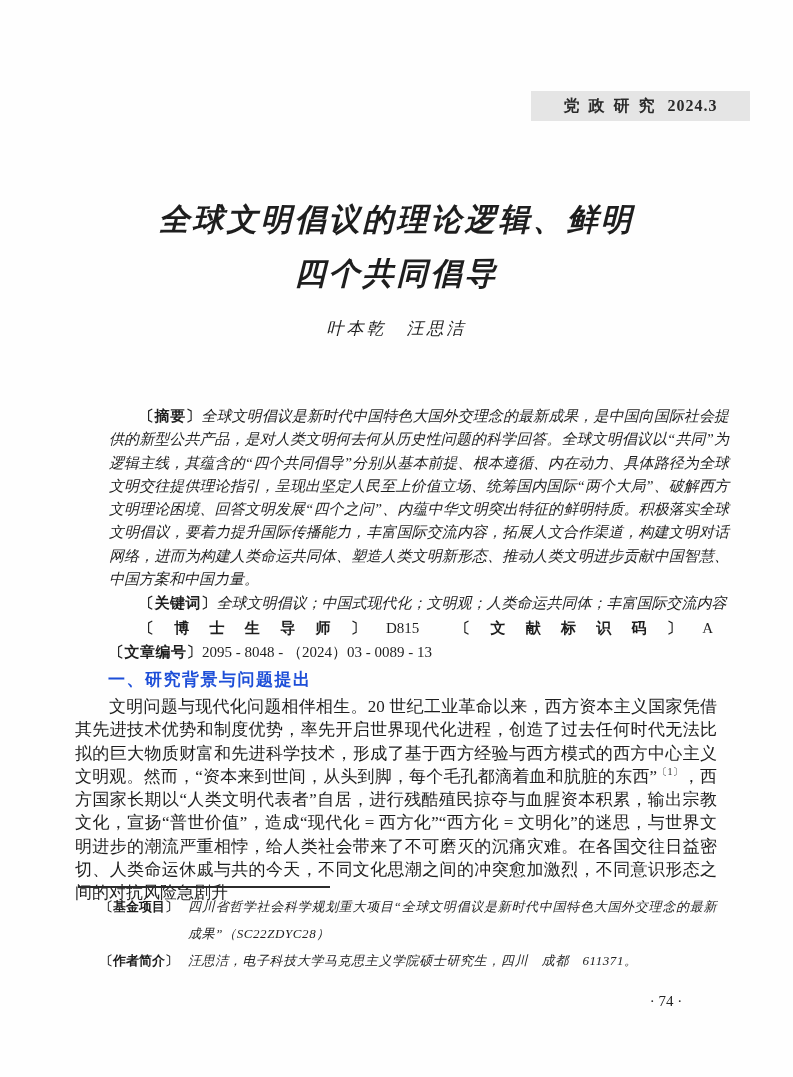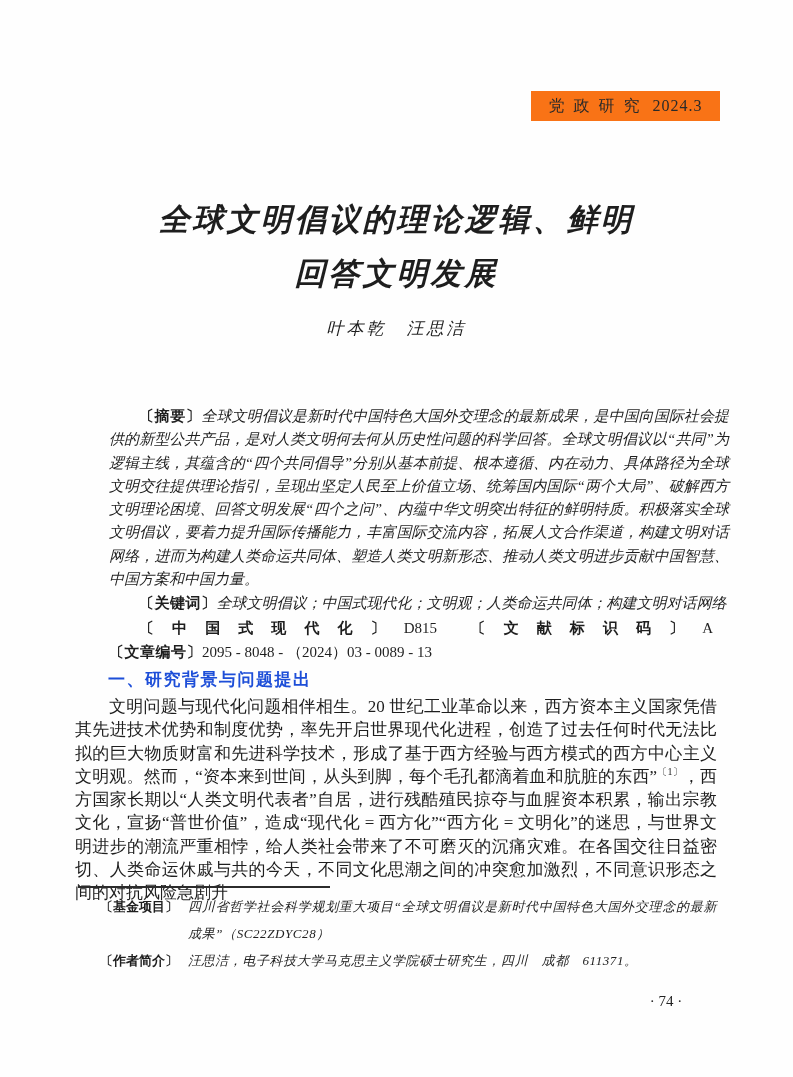--- a/index.html
+++ b/index.html
@@ -10,24 +10,24 @@
     background: #fefefe;
     color: #1e1e1e;
     font-family: "Liberation Serif", "DejaVu Serif", serif;
     overflow: hidden;
     margin: 0 auto;
   }
   
   .journal-badge {
     position: absolute;
     left: 531px; top: 91px;
-    width: 189px; height: 30px;
-    background: #f97316;
+    width: 219px; height: 30px;
+    background: #e5e5e5;
     display: flex; align-items: center; justify-content: center;
-    font-size: 16px; color: #2a2a2a;
+    font-size: 16px; color: #2a2a2a; font-weight: bold;
   }
   .journal-badge .jname { letter-spacing: 9px; }
   .journal-badge .jissue { margin-left: 4px; letter-spacing: 1px; }
 
   
   .title {
     position: absolute;
     left: 0; top: 192px; width: 100%;
     margin: 0; text-align: center;
     font-size: 31px; font-weight: 700; font-style: italic;
@@ -113,29 +113,29 @@
 
 <div class="page">
 
   <div class="journal-badge">
     <span class="jname">党政研究</span>
     <span class="jissue">2024.3</span>
   </div>
 
   <h1 class="title">
     <span class="tl">全球文明倡议的理论逻辑、鲜明</span>
-    <span class="tl">回答文明发展</span>
+    <span class="tl">四个共同倡导</span>
   </h1>
 
   <div class="authors">叶本乾　汪思洁</div>
 
   <div class="front-matter">
     <p><b class="fm-label">〔摘要〕</b><span class="kai">全球文明倡议是新时代中国特色大国外交理念的最新成果，是中国向国际社会提供的新型公共产品，是对人类文明何去何从历史性问题的科学回答。全球文明倡议以“共同”为逻辑主线，其蕴含的“四个共同倡导”分别从基本前提、根本遵循、内在动力、具体路径为全球文明交往提供理论指引，呈现出坚定人民至上价值立场、统筹国内国际“两个大局”、破解西方文明理论困境、回答文明发展“四个之问”、内蕴中华文明突出特征的鲜明特质。积极落实全球文明倡议，要着力提升国际传播能力，丰富国际交流内容，拓展人文合作渠道，构建文明对话网络，进而为构建人类命运共同体、塑造人类文明新形态、推动人类文明进步贡献中国智慧、中国方案和中国力量。</span></p>
-    <p><b class="fm-label">〔关键词〕</b><span class="kai">全球文明倡议；中国式现代化；文明观；人类命运共同体；构建文明对话网络</span></p>
-    <p><span class="cls-group"><b class="fm-label">〔中国式现代化〕</b><span class="num">D815</span></span><span class="cls-gap"></span><span class="cls-group"><b class="fm-label">〔文献标识码〕</b><span class="num">A</span></span><span class="cls-gap"></span><span class="cls-group"><b class="fm-label">〔文章编号〕</b><span class="num">2095 - 8048 - （2024）03 - 0089 - 13</span></span></p>
+    <p><b class="fm-label">〔关键词〕</b><span class="kai">全球文明倡议；中国式现代化；文明观；人类命运共同体；丰富国际交流内容</span></p>
+    <p><span class="cls-group"><b class="fm-label">〔博士生导师〕</b><span class="num">D815</span></span><span class="cls-gap"></span><span class="cls-group"><b class="fm-label">〔文献标识码〕</b><span class="num">A</span></span><span class="cls-gap"></span><span class="cls-group"><b class="fm-label">〔文章编号〕</b><span class="num">2095 - 8048 - （2024）03 - 0089 - 13</span></span></p>
   </div>
 
   <h2 class="section-heading">一、研究背景与问题提出</h2>
 
   <p class="body-para"><span>文明问题与现代化问题相伴相生。20 世纪工业革命以来，西方资本主义国家凭借其先进技术优势和制度优势，率先开启世界现代化进程，创造了过去任何时代无法比拟的巨大物质财富和先进科学技术，形成了基于西方经验与西方模式的西方中心主义文明观。然而，“资本来到世间，从头到脚，每个毛孔都滴着血和肮脏的东西”</span><sup>〔1〕</sup><span>，西方国家长期以“人类文明代表者”自居，进行残酷殖民掠夺与血腥资本积累，输出宗教文化，宣扬“普世价值”，造成“现代化 = 西方化”“西方化 = 文明化”的迷思，与世界文明进步的潮流严重相悖，给人类社会带来了不可磨灭的沉痛灾难。在各国交往日益密切、人类命运休戚与共的今天，不同文化思潮之间的冲突愈加激烈，不同意识形态之间的对抗风险急剧升</span></p>
 
   <div class="fn-divider"></div>
 
   <div class="footnotes">
     <div class="fn-row">

